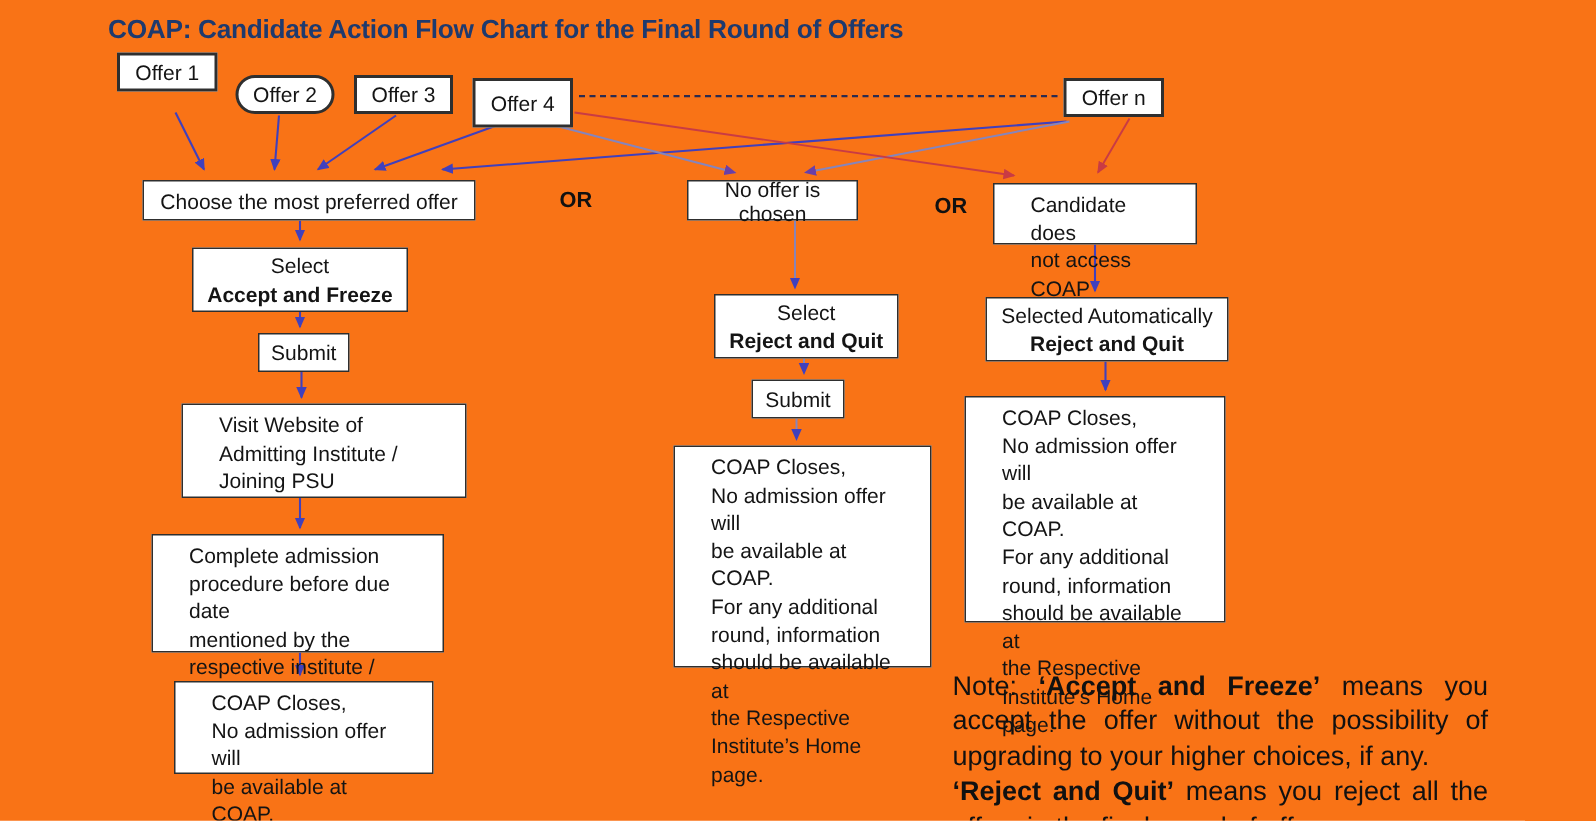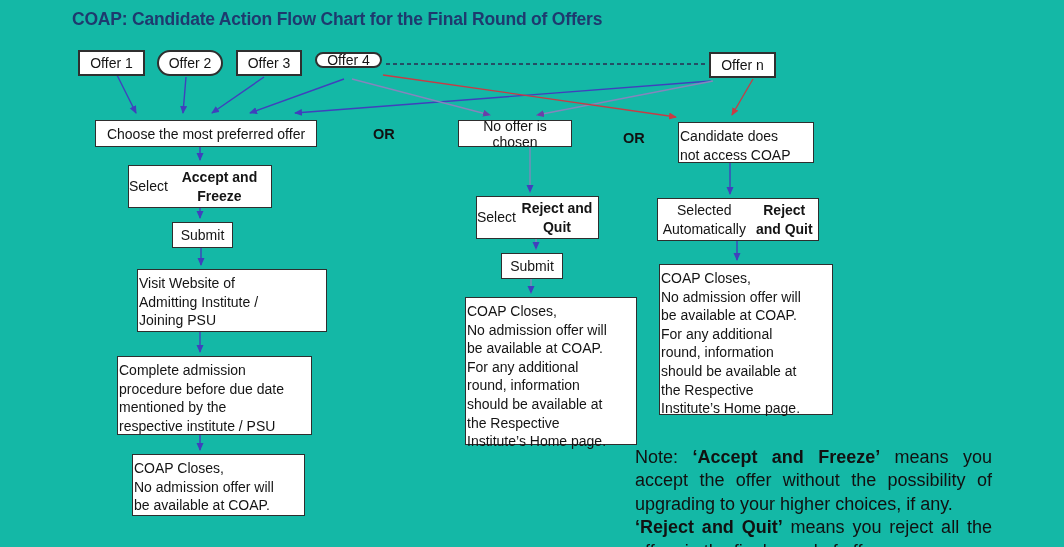--- a/index.html
+++ b/index.html
@@ -3,21 +3,21 @@
 <meta charset="utf-8">
 <style>
   html,body { margin:0; padding:0; }
   body {
     font-family: "Liberation Sans", "DejaVu Sans", sans-serif;
     background:#ffffff;
   }
   #canvas {
     position:relative;
     width:1064px; height:547px;
-    background:#14b8a6;
+    background:#f97316;
     overflow:hidden;
   }
   .title {
     position:absolute; left:72px; top:9px;
     font-size:17.5px; font-weight:bold;
     color:var(--title-color, #1e3a6e);
     letter-spacing:-0.2px;
   }
   svg.arrows {
     position:absolute; left:0; top:0;
@@ -34,24 +34,24 @@
   .box {
     position:absolute; background:#ffffff;
     border:1.5px solid #2e2e2e; box-sizing:border-box;
     font-size:14px; color:#141414;
   }
   .offer { border-width:2px; border-color:#2f2f2f; }
   .center {
     display:flex; align-items:center; justify-content:center;
     text-align:center;
   }
-  .twoline { flex-direction:row; line-height:1.35; }
+  .twoline { flex-direction:column; line-height:1.35; }
   .twoline .b2 { font-weight:bold; }
   .multi {
-    white-space:pre-line; padding:4px 1px; line-height:1.33;margin-left:16px;
+    white-space:pre-line; padding:4px 24px; line-height:1.33;
   }
   .or {
     position:absolute; font-size:14.5px; font-weight:bold; color:#111;
   }
   .note {
     position:absolute; left:635px; top:446px; width:357px;
     font-size:18px; line-height:1.3; color:#111;
     text-align:justify;
   }
   .note p { margin:0; }
@@ -97,24 +97,24 @@
     <line class="vline" x1="200" y1="435" x2="200" y2="450" marker-end="url(#mb)"></line>
 
     <line class="slate" x1="530" y1="147" x2="530" y2="192" marker-end="url(#mb)"></line>
     <line class="slate" x1="536" y1="239" x2="536" y2="249" marker-end="url(#mb)"></line>
     <line class="slate" x1="531" y1="279" x2="531" y2="293" marker-end="url(#mb)"></line>
 
     <line class="vline" x1="730" y1="163" x2="730" y2="194" marker-end="url(#mb)"></line>
     <line class="vline" x1="737" y1="241" x2="737" y2="260" marker-end="url(#mb)"></line>
   </svg>
 
-  <div class="box offer center" style="left:78px; top:50px; width:67px; height:26px;">Offer 1</div>
+  <div class="box offer center" style="left:78px; top:35px; width:67px; height:26px;">Offer 1</div>
   <div class="box offer center" style="left:157px; top:50px; width:66px; height:26px;border-radius:13px;">Offer 2</div>
   <div class="box offer center" style="left:236px; top:50px; width:66px; height:26px;">Offer 3</div>
-  <div class="box offer center" style="left:315px; top:52px; width:67px; height:16px;border-radius:11px;">Offer 4</div>
+  <div class="box offer center" style="left:315px; top:52px; width:67px; height:33px;">Offer 4</div>
   <div class="box offer center" style="left:709px; top:52px; width:67px; height:26px;">Offer n</div>
 
   <div class="box center" style="left:95px; top:120px; width:222px; height:27px;">Choose the most preferred offer</div>
   <div class="or" style="left:373px; top:126px;">OR</div>
   <div class="box center" style="left:458px; top:120px; width:114px; height:27px;">No offer is chosen</div>
   <div class="or" style="left:623px; top:130px;">OR</div>
   <div class="box multi" style="left:662px; top:122px; width:136px; height:41px;">Candidate does
 not access COAP</div>
 
   <div class="box center twoline" style="left:128px; top:165px; width:144px; height:43px;">

